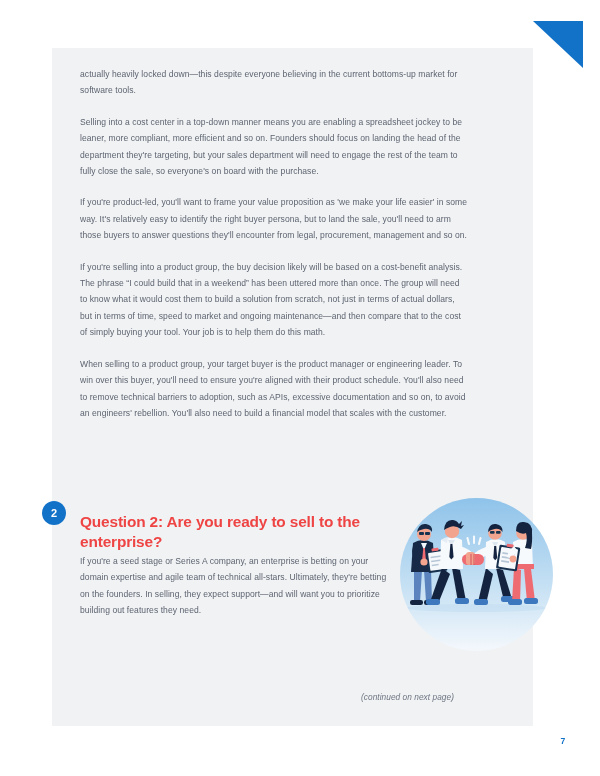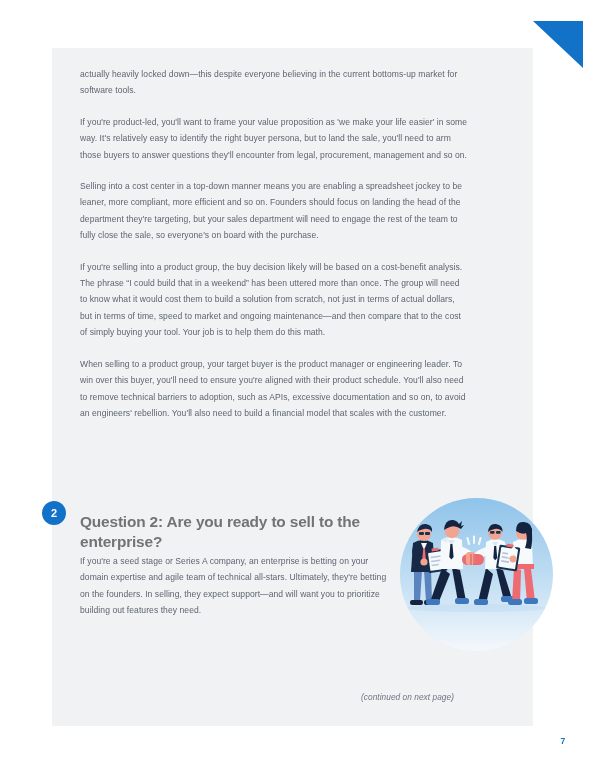--- a/index.html
+++ b/index.html
@@ -81,21 +81,21 @@
     line-height: 1;
   }
   .q-heading {
     position: absolute;
     left: 80px;
     top: 499px;
     width: 280px;
     font-size: 15.4px;
     line-height: 20.5px;
     font-weight: 700;
-    color: #737373;
+    color: #ef4444;
     letter-spacing: -0.15px;
   }
   .q-body {
     position: absolute;
     left: 80px;
     top: 553px;
     width: 310px;
   }
   .q-body p.copy {
     margin-bottom: 15px;
@@ -136,22 +136,22 @@
   }
 </style>
 </head>
 <body>
 
 <div class="corner-triangle"></div>
 
 <div class="panel panel-top">
   <div class="body-col">
     <p class="copy">actually heavily locked down—this despite everyone believing in the current bottoms-up market for software tools.</p>
+    <p class="copy">Selling into a cost center in a top-down manner means you are enabling a spreadsheet jockey to be leaner, more compliant, more efficient and so on. Founders should focus on landing the head of the department they're targeting, but your sales department will need to engage the rest of the team to fully close the sale, so everyone's on board with the purchase.</p>
     <p class="copy">If you're product-led, you'll want to frame your value proposition as 'we make your life easier' in some way. It's relatively easy to identify the right buyer persona, but to land the sale, you'll need to arm those buyers to answer questions they'll encounter from legal, procurement, management and so on.</p>
-    <p class="copy">Selling into a cost center in a top-down manner means you are enabling a spreadsheet jockey to be leaner, more compliant, more efficient and so on. Founders should focus on landing the head of the department they're targeting, but your sales department will need to engage the rest of the team to fully close the sale, so everyone's on board with the purchase.</p>
     <p class="copy">If you're selling into a product group, the buy decision likely will be based on a cost-benefit analysis. The phrase “I could build that in a weekend” has been uttered more than once. The group will need to know what it would cost them to build a solution from scratch, not just in terms of actual dollars, but in terms of time, speed to market and ongoing maintenance—and then compare that to the cost of simply buying your tool. Your job is to help them do this math.</p>
     <p class="copy">When selling to a product group, your target buyer is the product manager or engineering leader. To win over this buyer, you'll need to ensure you're aligned with their product schedule. You'll also need to remove technical barriers to adoption, such as APIs, excessive documentation and so on, to avoid an engineers' rebellion. You'll also need to build a financial model that scales with the customer.</p>
   </div>
 </div>
 
 <div class="panel panel-bottom"></div>
 
 <div class="q-badge">2</div>
 
 <h2 class="q-heading">Question 2: Are you ready to sell to the enterprise?</h2>

